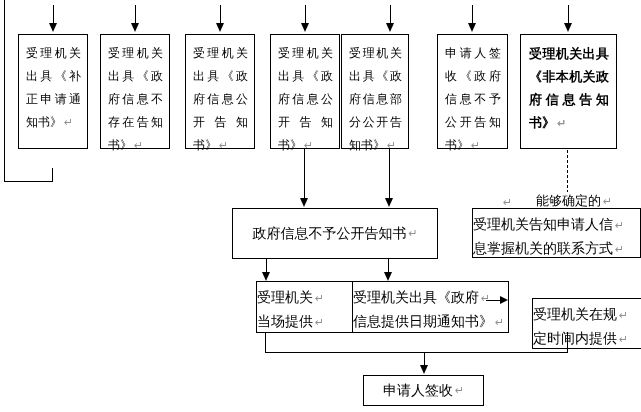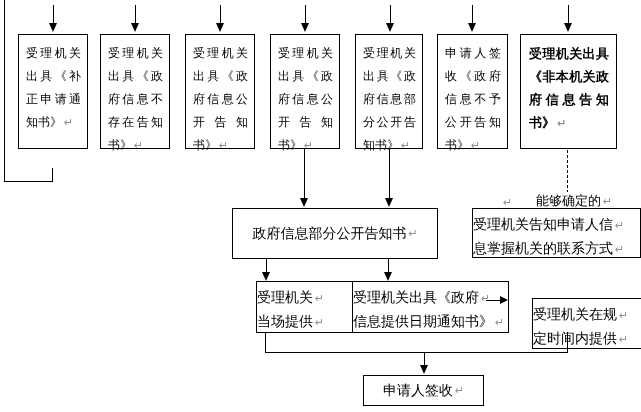--- a/index.html
+++ b/index.html
@@ -45,36 +45,36 @@
   <div class="arrow-down" style="left:386px;top:23px"></div>
   <div class="vline" style="left:472px;top:5px;height:18px"></div>
   <div class="arrow-down" style="left:468px;top:23px"></div>
   <div class="vline" style="left:568px;top:5px;height:18px"></div>
   <div class="arrow-down" style="left:564px;top:23px"></div>
 
   <div class="box top" style="left:18px;top:34px;width:70px;height:115px"><span>受理机关出具《补正申请通知书》</span><span class="pmark">↵</span></div>
   <div class="box top" style="left:100px;top:34px;width:70px;height:115px"><span>受理机关出具《政府信息不存在告知书》</span><span class="pmark">↵</span></div>
   <div class="box top" style="left:185px;top:34px;width:70px;height:115px"><span>受理机关出具《政府信息公开告知书》</span><span class="pmark">↵</span></div>
   <div class="box top" style="left:270px;top:34px;width:70px;height:115px"><span>受理机关出具《政府信息公开告知书》</span><span class="pmark">↵</span></div>
-  <div class="box top" style="left:355px;top:34px;width:68px;height:115px"><span>受理机关出具《政府信息部分公开告知书》</span><span class="pmark">↵</span></div>
+  <div class="box top" style="left:341px;top:34px;width:68px;height:115px"><span>受理机关出具《政府信息部分公开告知书》</span><span class="pmark">↵</span></div>
   <div class="box top" style="left:437px;top:34px;width:71px;height:115px"><span>申请人签收《政府信息不予公开告知书》</span><span class="pmark">↵</span></div>
   <div class="box top wide" style="left:520px;top:34px;width:97px;height:115px"><span>受理机关出具《非本机关政府信息告知书》</span><span class="pmark">↵</span></div>
 
   <div class="vline" style="left:304px;top:149px;height:49px"></div>
   <div class="arrow-down" style="left:300px;top:198px"></div>
   <div class="vline" style="left:389px;top:149px;height:49px"></div>
   <div class="arrow-down" style="left:385px;top:198px"></div>
 
   <div class="vline dashed" style="left:567px;top:150px;height:48px"></div>
   <div class="arrow-down" style="left:563px;top:198px"></div>
   <div class="pmark floating" style="left:503px;top:196px">↵</div>
   <div class="dashed-label" style="left:535px;top:161px"><span>能够确定的</span><span class="pmark">↵</span></div>
 
   <div class="box single" style="left:232px;top:208px;width:206px;height:51px">
-      <span>政府信息部分公开告知书</span>
+      <span>政府信息不予公开告知书</span>
       <span class="pmark">↵</span>
     </div>
 
   <div class="box twolines" style="left:448px;top:208px;width:169px;height:50px">
     <div class="bline"><span>受理机关告知申请人信</span><span class="pmark">↵</span></div>
     <div class="bline"><span>息掌握机关的联系方式</span><span class="pmark">↵</span></div>
   </div>
 
   <div class="vline" style="left:266px;top:259px;height:13px"></div>
   <div class="arrow-down" style="left:262px;top:272px"></div>

